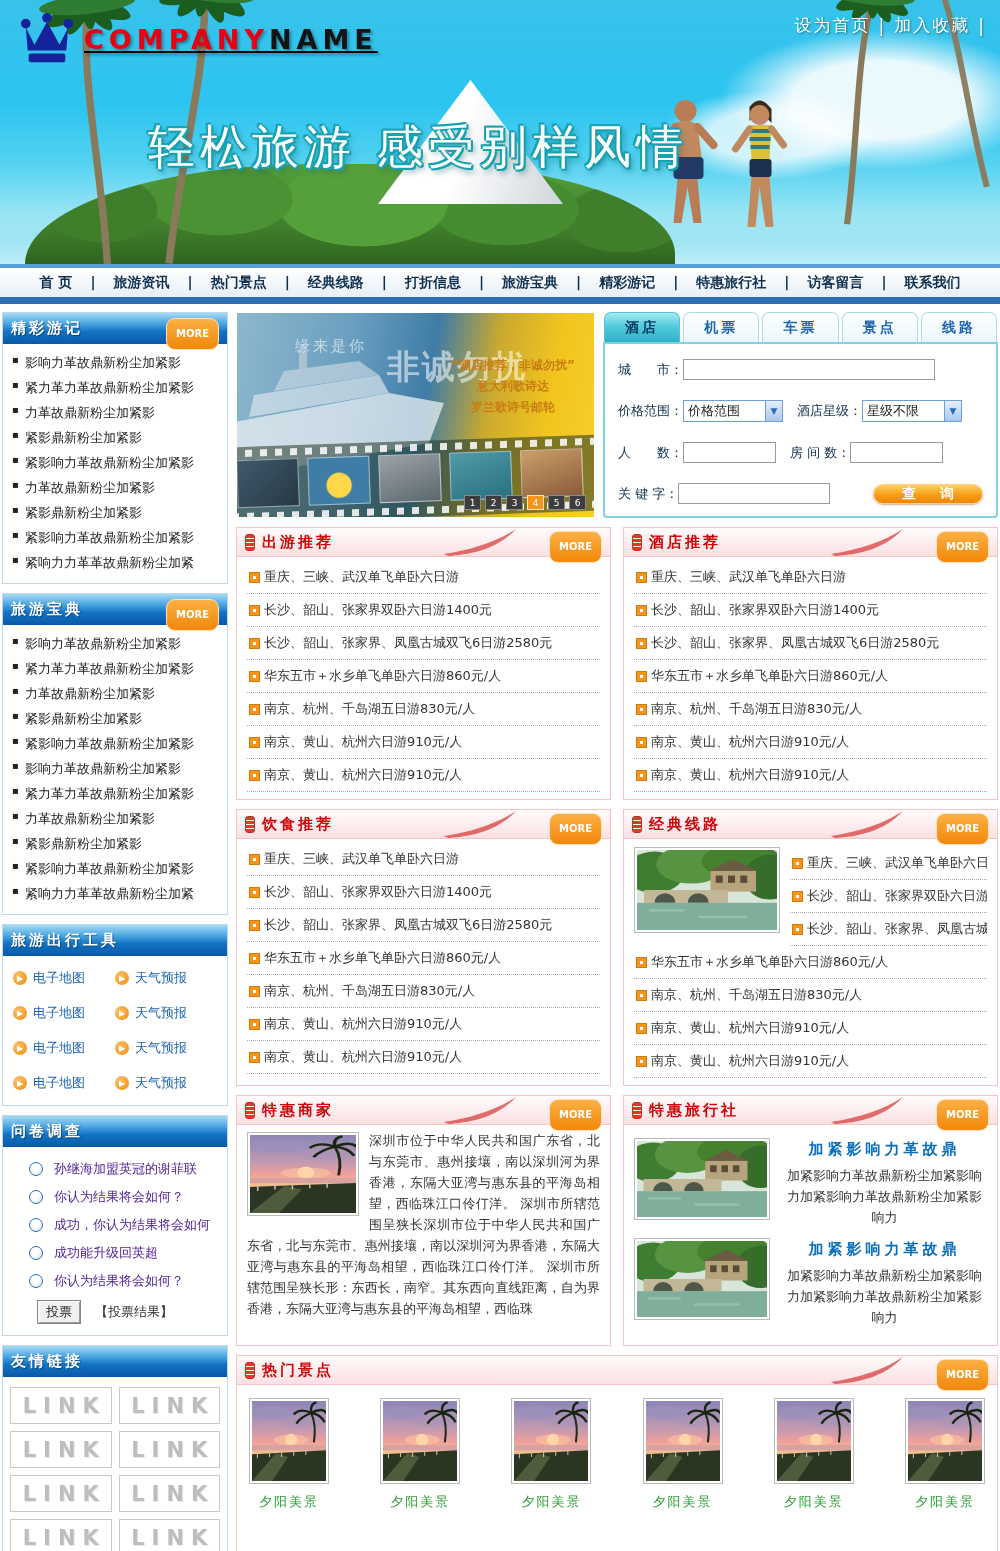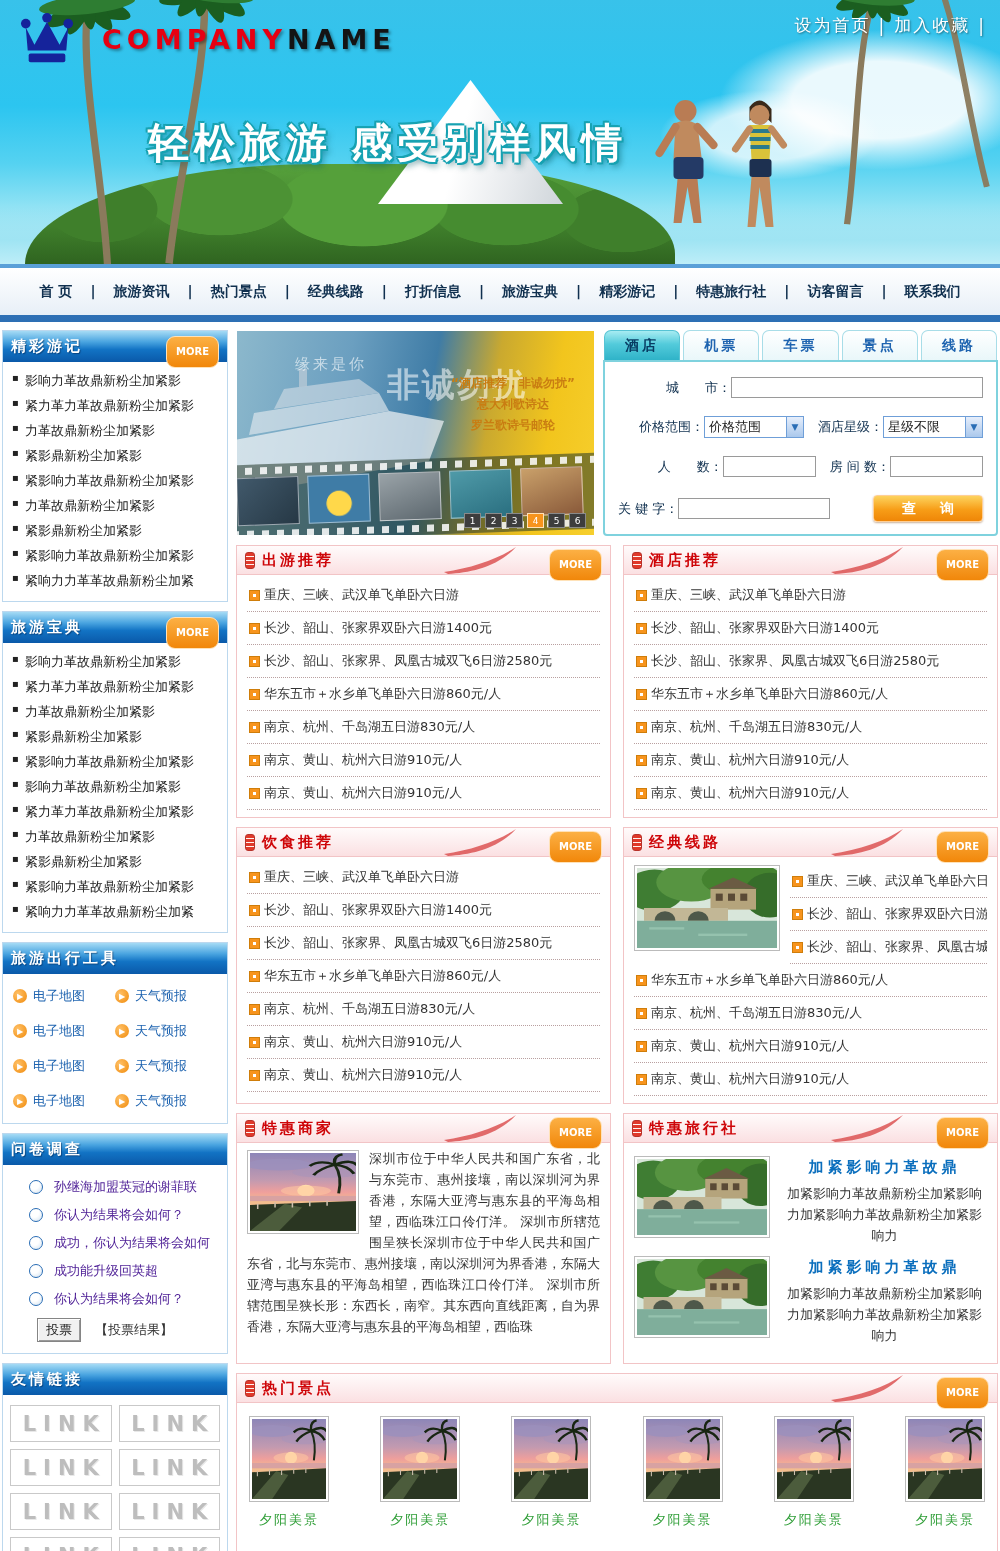--- a/index.html
+++ b/index.html
@@ -25,34 +25,34 @@
   .tent { position:absolute; left:378px; top:80px; width:185px; height:124px;
     clip-path:polygon(50% 0,100% 100%,0 100%);
     background:linear-gradient(105deg,#ffffff 45%,#e6e9ec 75%,#cfd5da 100%); }
   .palm { position:absolute; }
   .palm svg { width:100%; height:100%; }
   .palm.p1 { left:20px; top:-20px; width:150px; height:290px; transform:rotate(-6deg); }
   .palm.p2 { left:115px; top:-35px; width:150px; height:300px; transform:rotate(9deg) scaleX(-1); }
   .palm.p3 { right:70px; top:-25px; width:140px; height:250px; transform:rotate(5deg); }
   .palm.p4 { right:-35px; top:-50px; width:150px; height:240px; transform:rotate(-12deg) scaleX(-1); opacity:.95; }
   .people { position:absolute; right:190px; top:95px; width:165px; height:150px; }
-  .logo { position:absolute; left:18px; top:12px; display:flex; align-items:center; gap:26px; }
+  .logo { position:absolute; left:18px; top:12px; display:flex; align-items:center; gap:8px;text-decoration:underline; }
   .crown { width:58px; height:54px; }
   .logo-text { font-size:27px; font-weight:bold; letter-spacing:5px; text-shadow:2px 2px 3px rgba(0,0,0,.35); }
   .logo-company { color:#e60012; }
   .logo-name { color:#141414; }
   .top-links { position:absolute; right:14px; top:14px; color:#fff; font-size:17px; letter-spacing:2px;
     text-shadow:1px 1px 2px rgba(0,0,0,.45); display:flex; gap:8px; align-items:center; }
-  .slogan { position:absolute; left:148px; top:116px; font-size:41px; font-weight:bold; color:#fff; letter-spacing:5px;
+  .slogan { position:absolute; left:148px; top:116px; font-size:47px; font-weight:normal; color:#fff; letter-spacing:5px;
     text-shadow:2px 0 0 #17a2b2,-2px 0 0 #17a2b2,0 2px 0 #17a2b2,0 -2px 0 #17a2b2,2px 2px 0 #17a2b2,-2px -2px 0 #17a2b2,3px 4px 6px rgba(10,90,100,.6); }
 
   
   .nav-wrap { border-top:4px solid #2d7ac2; border-bottom:7px solid; border-image:linear-gradient(#5aa0d8,#2d6fb4) 1;
     background:linear-gradient(180deg,#ffffff,#e7eff7); }
-  .nav { height:47px; display:flex; align-items:center; justify-content:center; list-style:none;
+  .nav { height:29px; display:flex; align-items:center; justify-content:center; list-style:none;
     font-size:14px; font-weight:bold; color:#10304f; }
   .nav li { padding:0 9px; cursor:pointer; white-space:nowrap; }
   .nav li:not(:last-child)::after { content:"|"; margin-left:18px; color:#10304f; }
 
   
   .wrap { display:flex; gap:8px; padding:8px 2px; }
   .sidebar { width:226px; flex:0 0 226px; display:flex; flex-direction:column; gap:9px; }
   .main { flex:1; display:flex; flex-direction:column; gap:9px; }
 
   
@@ -110,30 +110,30 @@
   .pg.active { background:#f7941d; border-color:#ffe2b8; }
 
   .search { flex:1; display:flex; flex-direction:column; }
   .tabs { display:flex; gap:3px; padding:0 1px; }
   .tab { flex:1; height:30px; border:1px solid #a8dde8; border-bottom:none; border-radius:7px 7px 0 0;
     background:linear-gradient(#ffffff,#e9f7fa); color:#1f64b0; font-weight:bold; font-size:14px; letter-spacing:3px;
     display:flex; align-items:center; justify-content:center; cursor:pointer; }
   .tab.active { background:linear-gradient(180deg,#a7ecf2 0%,#53cbdb 45%,#2fb3c8 100%); color:#083c63; border-color:#56c3d4; }
   .spanel { flex:1; border:2px solid #7fd2de; border-radius:0 0 4px 4px; background:#fff;
     padding:15px 13px 12px; display:flex; flex-direction:column; justify-content:space-between; }
-  .frow { display:flex; align-items:center; font-size:13px; color:#10304f;justify-content:flex-end; }
+  .frow { display:flex; align-items:center; font-size:13px; color:#10304f; }
   .flabel { white-space:pre; flex:0 0 auto; }
   .inp { height:21px; border:1px solid #9a9a9a; background:#fff; }
   .w-lg { width:252px; } .w-sm { width:93px; } .w-kw { width:152px; }
   .gap { width:14px; flex:0 0 14px; }
   .sel { width:100px; height:22px; border:1px solid #6f9fd8; display:flex; align-items:center; justify-content:space-between;
     font-size:13px; color:#222; padding-left:4px; cursor:pointer; background:#fff; }
   .sel .arr { width:17px; height:20px; border-left:1px solid #6f9fd8; background:linear-gradient(#e6eefb,#aac8ec);
     color:#2a6db5; font-size:9px; display:flex; align-items:center; justify-content:center; }
-  .query-btn { margin-left:auto; width:110px; height:27px; border:1px solid #ffcf96; border-radius:4px;
+  .query-btn { margin-left:auto; width:110px; height:20px; border:1px solid #ffcf96; border-radius:11px;
     background:linear-gradient(180deg,#fdd35e 0%,#f79d17 55%,#ef8607 100%); color:#fff; font-weight:bold; font-size:14px;
     letter-spacing:10px; text-indent:10px; cursor:pointer; box-shadow:0 1px 2px rgba(120,60,0,.4); }
 
   
   .crow { display:flex; gap:12px; }
   .cbox { flex:1; border:1px solid #f2c4c6; background:#fff; min-width:0; }
   .cbox-h { position:relative; height:29px; display:flex; align-items:center; padding:0 8px;
     background:linear-gradient(180deg,#fffbfb 0%,#fdeff0 45%,#fbe0e2 100%); border-bottom:1px solid #f2c4c6; }
   .lantern { width:10px; height:17px; margin-right:7px; border:1px solid #b8322a; border-radius:3px;
     background:repeating-linear-gradient(180deg,#e0392a 0 3px,#fff2ef 3px 4px); flex:0 0 10px; }

